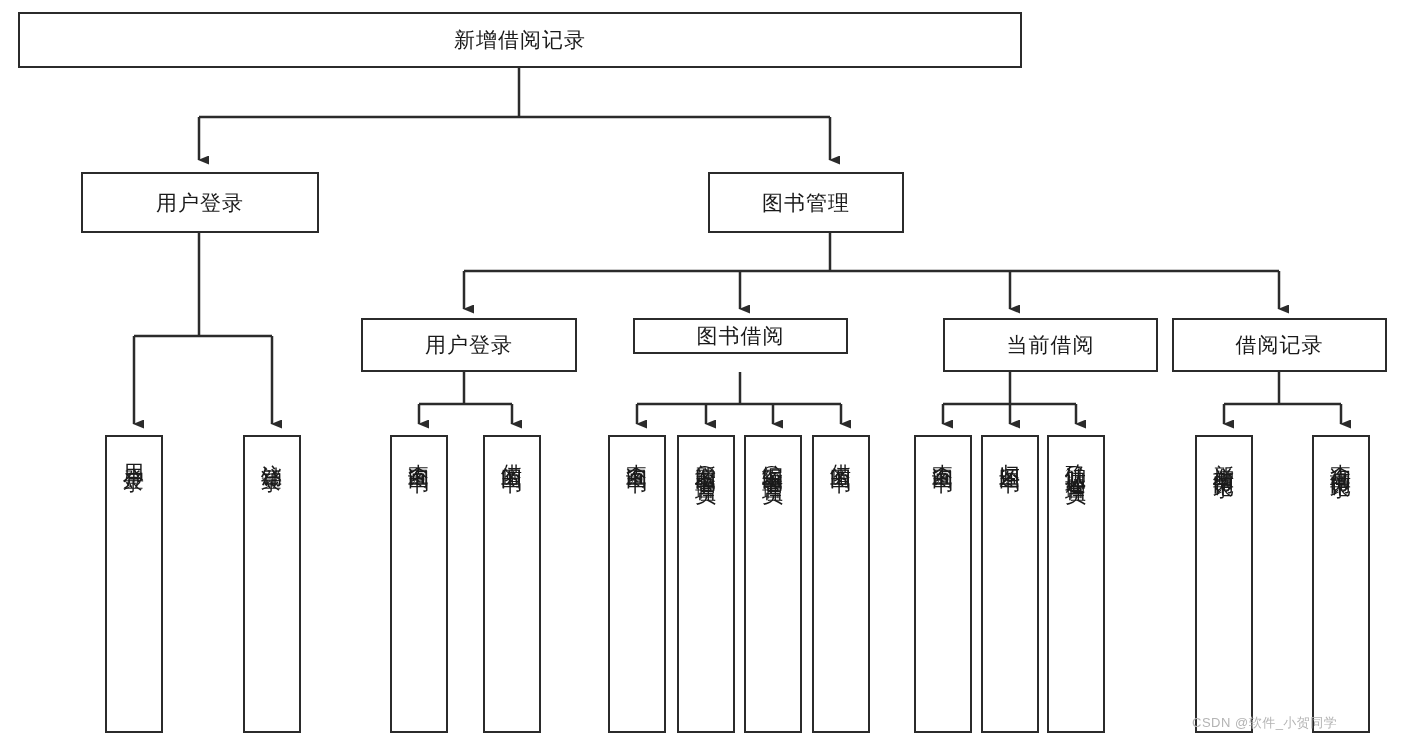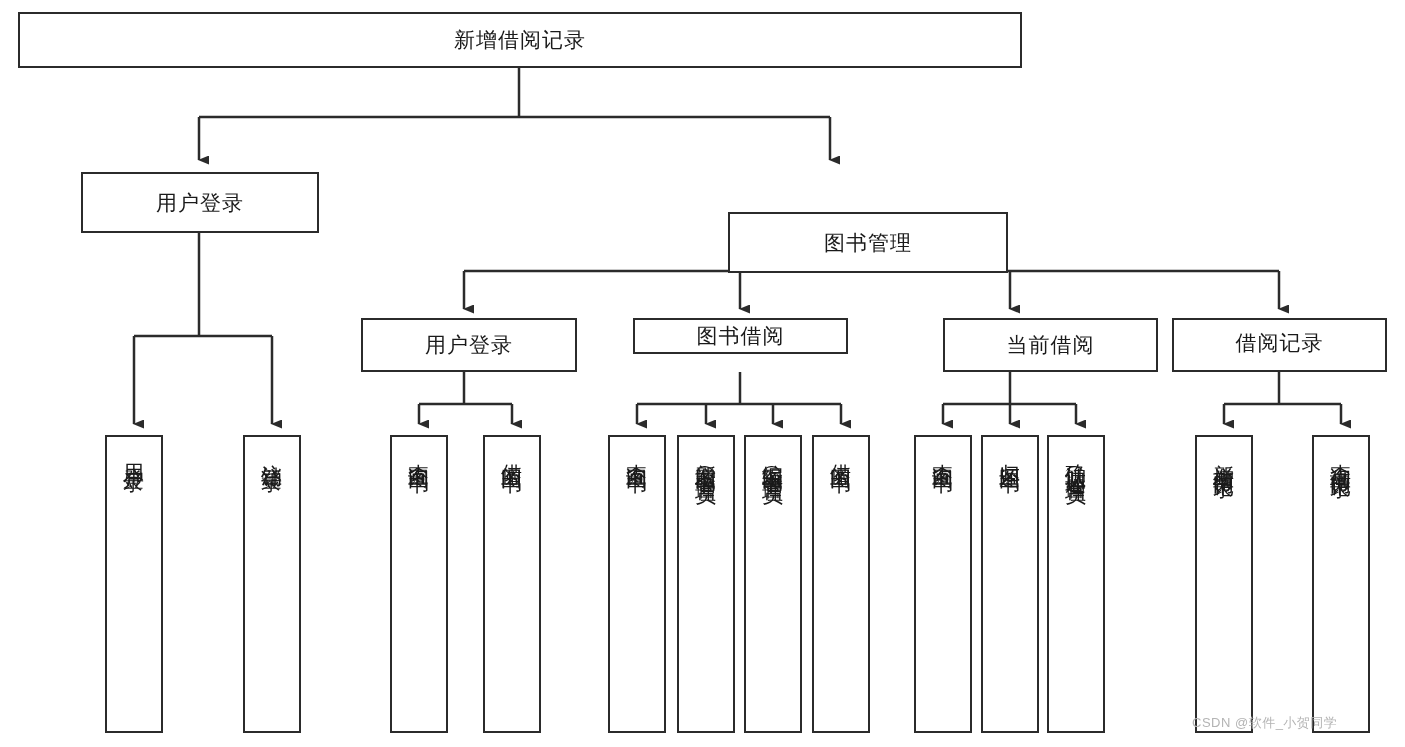--- a/index.html
+++ b/index.html
@@ -124,37 +124,37 @@
   </svg>
 
   <div class="node-box" style="left:18px; top:12px; width:1004px; height:56px;">
     <span class="node-label">新增借阅记录</span>
   </div>
 
   <div class="node-box" style="left:81px; top:172px; width:238px; height:61px;">
     <span class="node-label">用户登录</span>
   </div>
 
-  <div class="node-box" style="left:728px; top:172px; width:280px; height:61px;margin-top:40px;">
+  <div class="node-box" style="left:708px; top:172px; width:196px; height:61px;">
     <span class="node-label">图书管理</span>
   </div>
 
   <div class="node-box" style="left:361px; top:318px; width:216px; height:54px;">
     <span class="node-label">用户登录</span>
   </div>
 
   <div class="node-box" style="left:633px; top:318px; width:215px; height:36px;">
     <span class="node-label">图书借阅</span>
   </div>
 
   <div class="node-box" style="left:903px; top:318px; width:215px; height:54px;margin-left:40px;">
     <span class="node-label">当前借阅</span>
   </div>
 
-  <div class="node-box" style="left:1172px; top:318px; width:215px; height:54px;font-family:Liberation Mono, monospace;">
+  <div class="node-box" style="left:1172px; top:318px; width:215px; height:54px;">
     <span class="node-label">借阅记录</span>
   </div>
 
   <div class="node-box vertical" style="left:105px; top:435px; width:58px; height:298px;">
     <span class="node-label">用户登录</span>
   </div>
 
   <div class="node-box vertical" style="left:243px; top:435px; width:58px; height:298px;">
     <span class="node-label">注销登录</span>
   </div>

